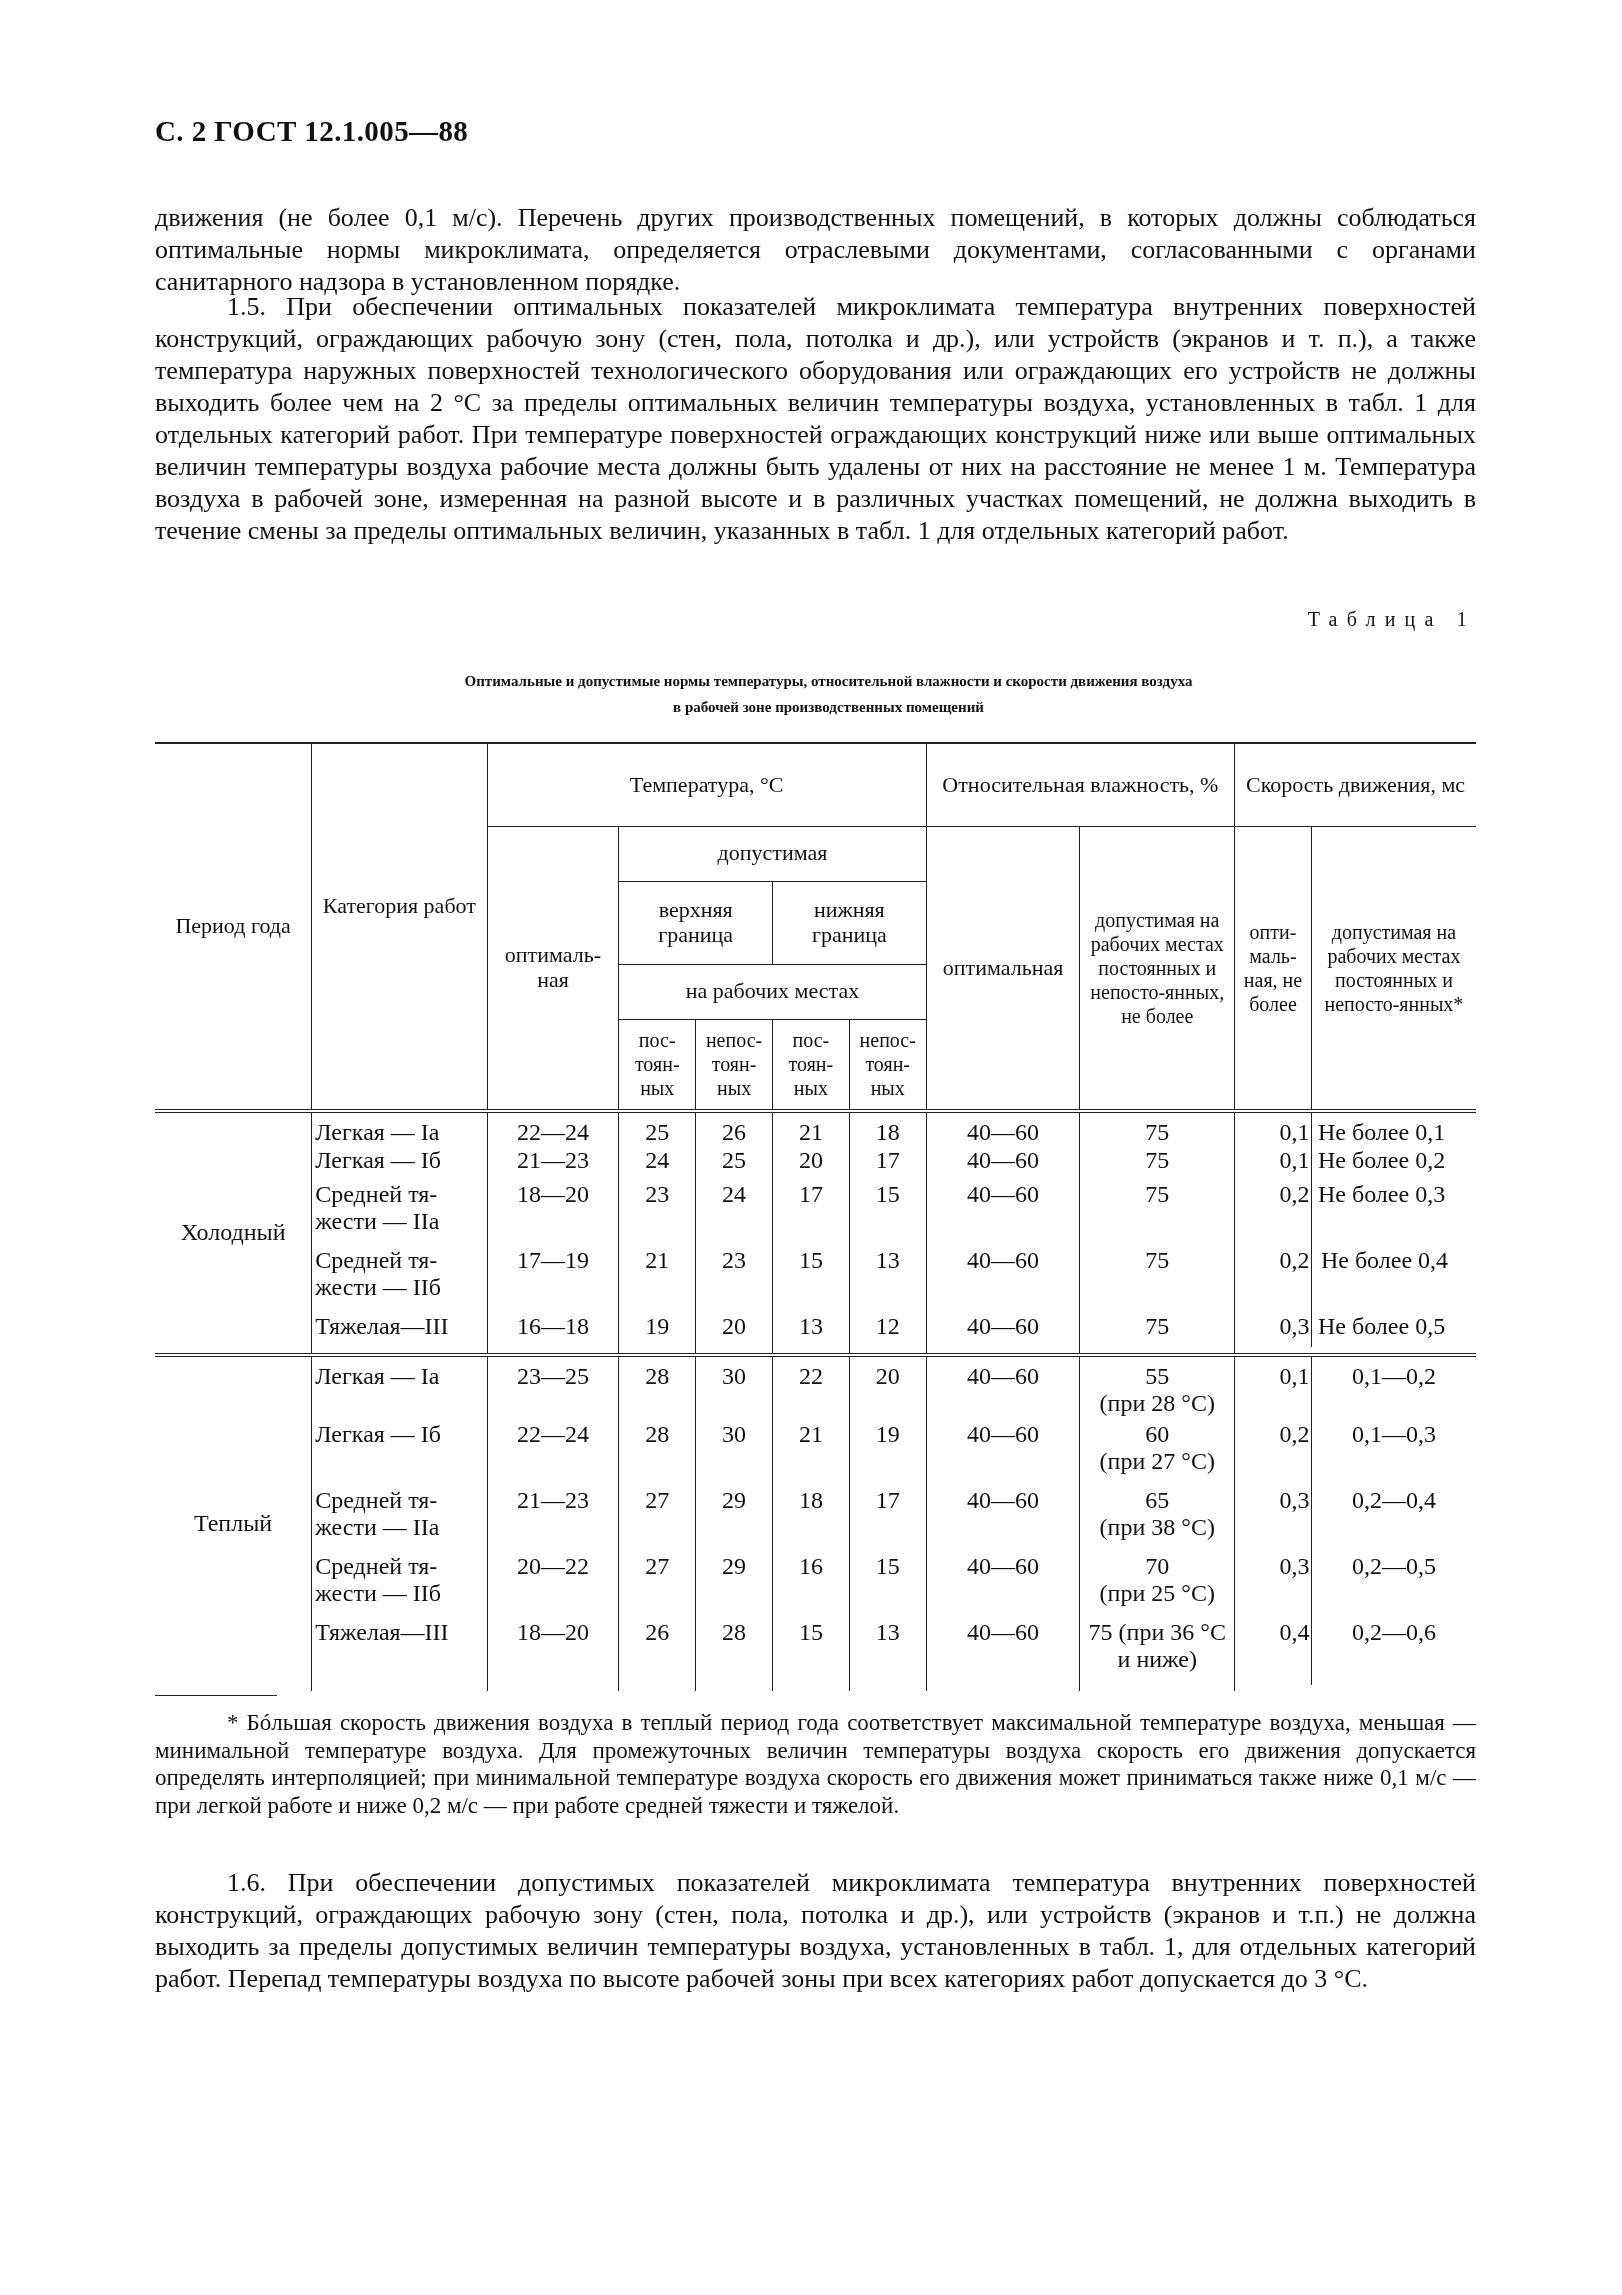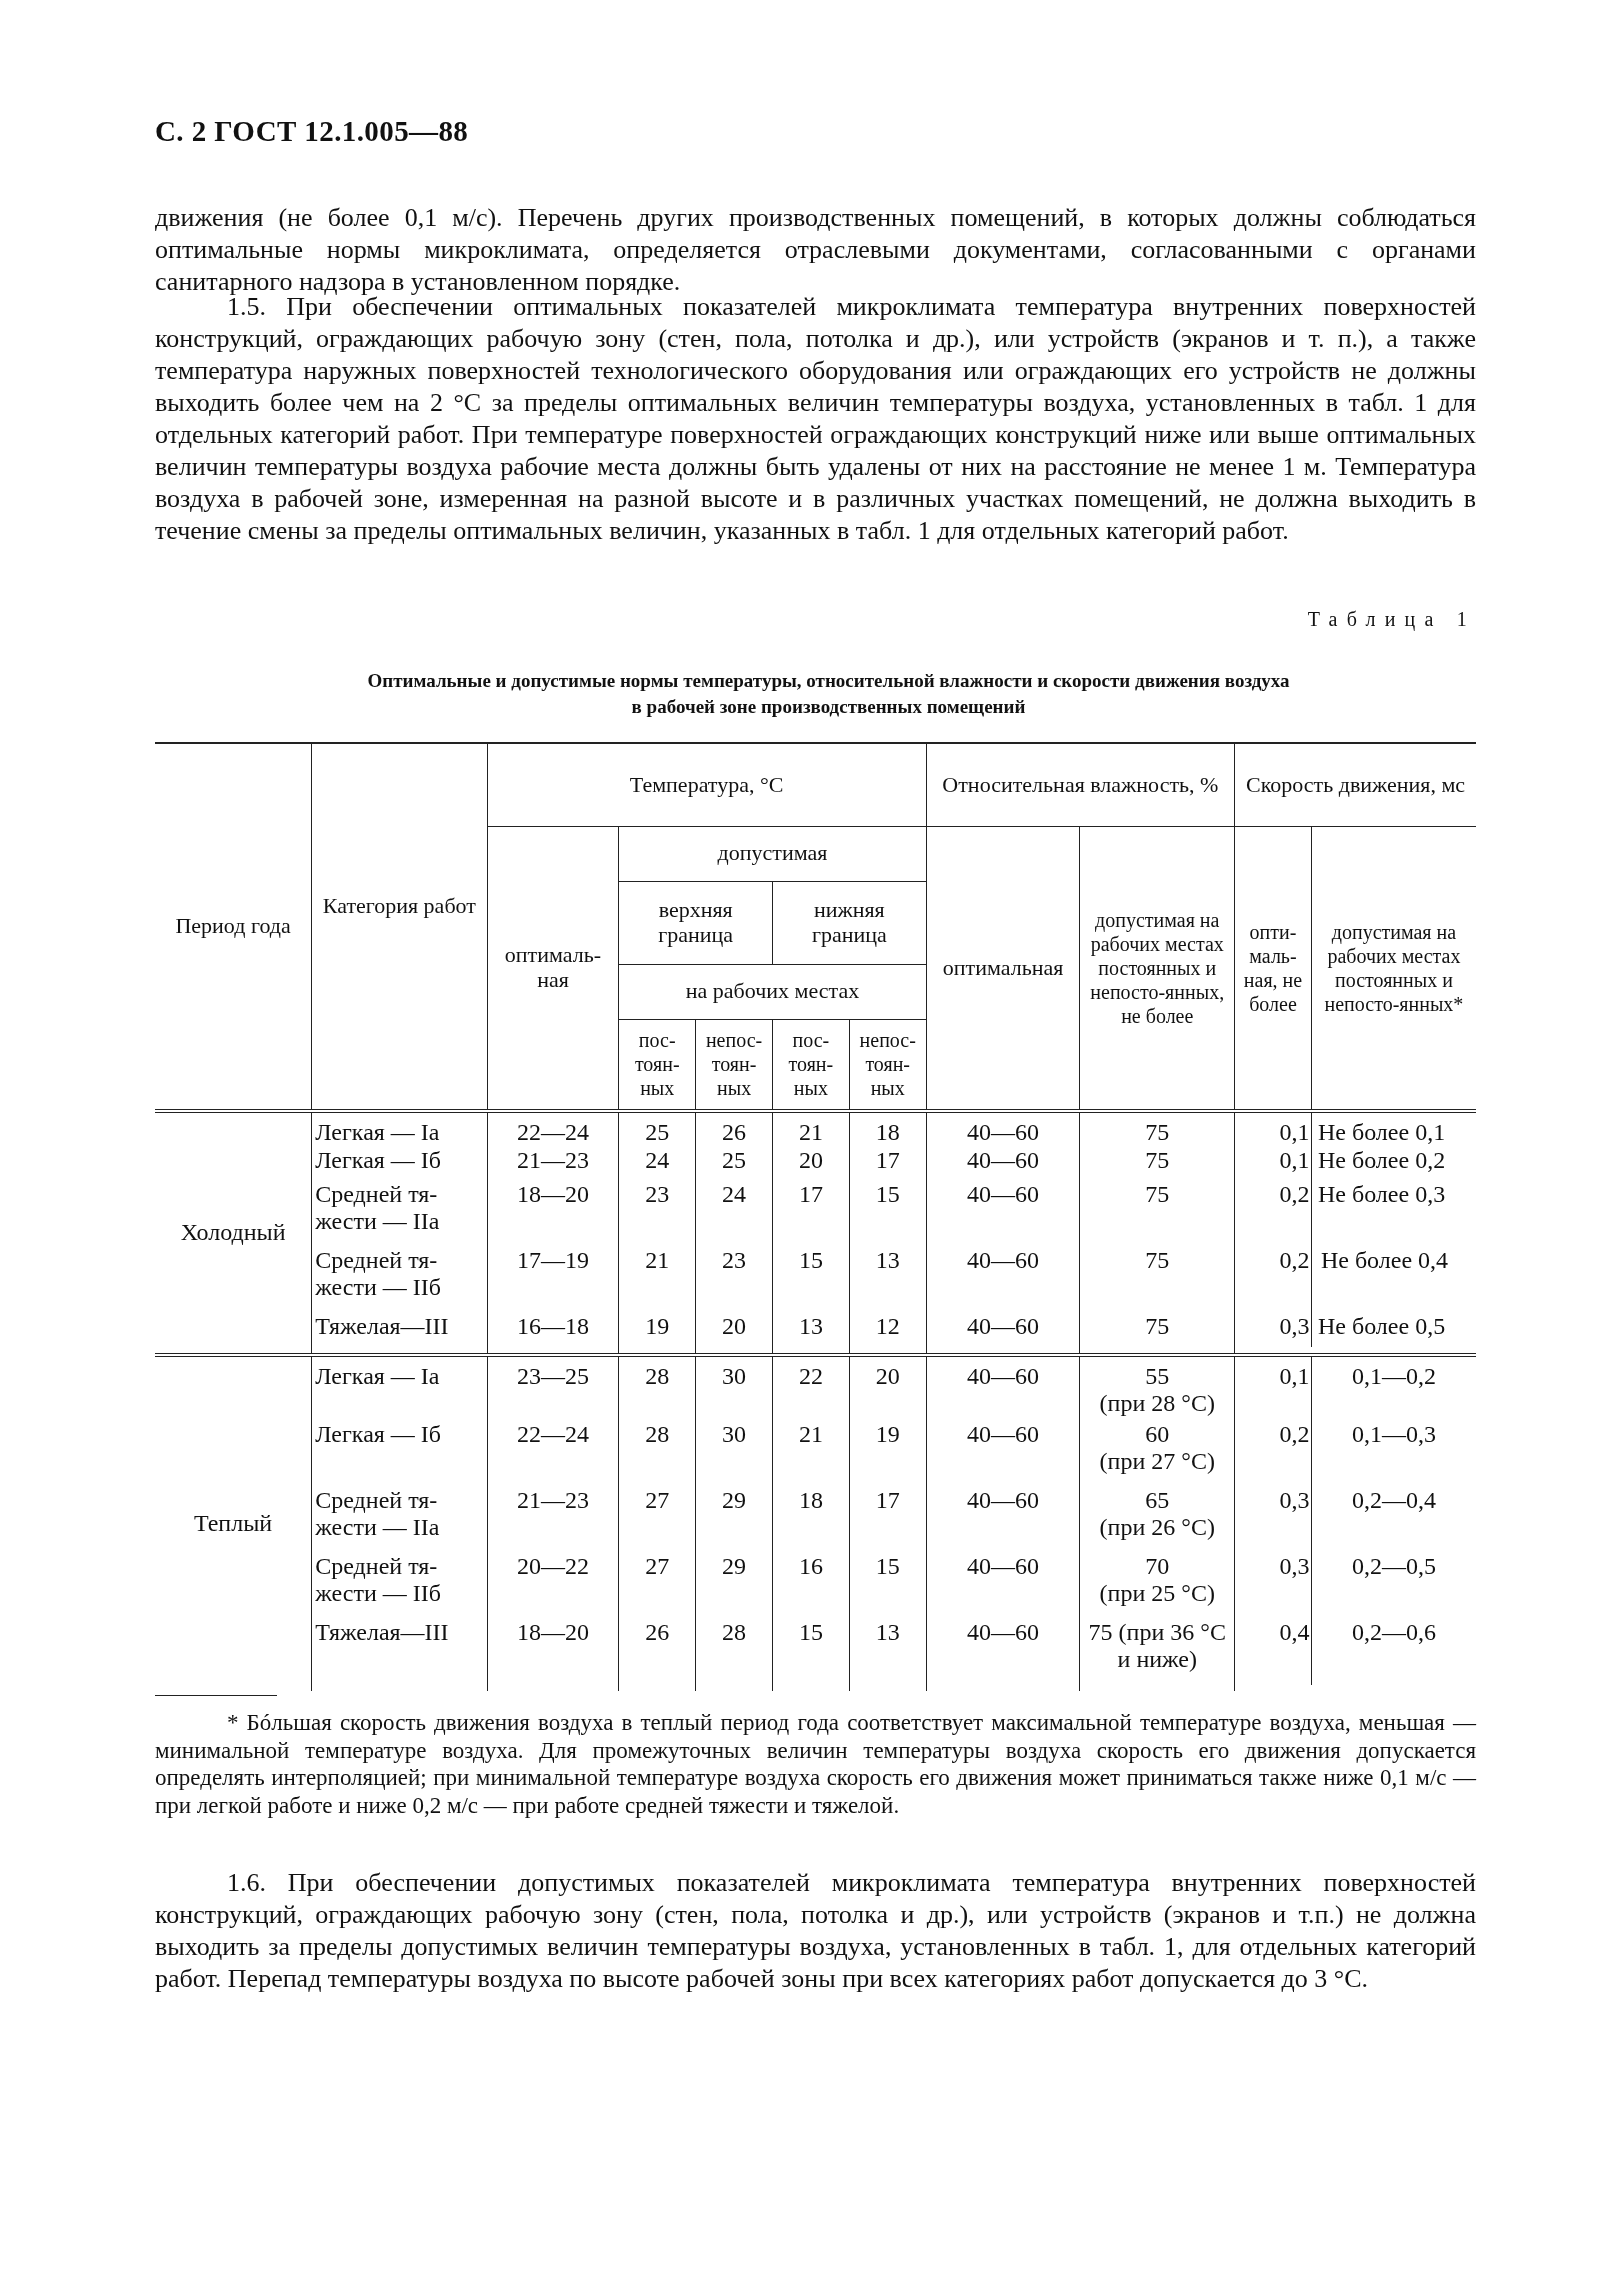--- a/index.html
+++ b/index.html
@@ -5,21 +5,21 @@
   html, body { margin: 0; padding: 0; background: #ffffff; }
   body { width: 1622px; height: 2295px; position: relative; overflow: hidden;
          font-family: "Liberation Serif", "DejaVu Serif", serif; color: #111; }
   .page { position: absolute; left: 155px; top: 0; width: 1321px; }
   .page-header { position: absolute; top: 115px; left: 0; font-weight: bold; font-size: 29px; letter-spacing: 0.4px; }
   .para { position: absolute; left: 0; width: 1321px; font-size: 26px; line-height: 32px; text-align: justify; margin: 0; }
   .para.indent { text-indent: 72px; }
   #p1 { top: 193px; margin-top: 9px; }
   #p15 { top: 291px; font-family: Liberation Serif, serif; }
   .table-label { position: absolute; top: 608px; right: 0; font-size: 20px; letter-spacing: 9.2px; }
-  .table-title { position: absolute; top: 668px; left: 23px; width: 1301px; text-align: center; font-weight: bold; font-size: 19px; line-height: 26px; }
+  .table-title { position: absolute; top: 668px; left: 23px; width: 1301px; text-align: center; font-weight: bold; font-size: 15px; line-height: 26px; }
   table.norms { position: absolute; top: 742px; left: 0; width: 1321px; border-collapse: collapse; font-size: 22px; line-height: 24.5px; }
   table.norms th { font-weight: normal; border: 1.5px solid #222; text-align: center; vertical-align: middle; padding: 3.1px 1.5px; }
   table.norms thead tr:first-child th { border-top: 2.3px solid #222; }
   table.norms th.small { font-size: 20px; line-height: 24px; }
   table.norms td { border-left: 1.5px solid #222; border-right: 1.5px solid #222; text-align: center; vertical-align: top; padding: 0 1.5px; font-size: 24px; line-height: 27.5px; }
   table.norms tbody tr.first td { padding-top: 6.1px; }
   table.norms tbody.cold { border-top: 4.6px double #222; border-bottom: 4.6px double #222; }
   table.norms td.period { vertical-align: middle; }
   table.norms td.cat { text-align: left; padding-left: 3.1px; }
   table.norms td.cat span { display: block; text-align: justify; text-align-last: left; }
@@ -218,21 +218,21 @@
             <span>жести — IIа</span>
           </td>
           <td>21—23</td>
           <td>27</td>
           <td>29</td>
           <td>18</td>
           <td>17</td>
           <td>40—60</td>
           <td>
             <div>65</div>
-            <div>(при 26 °С)</div>
+            <div>(при 38 °С)</div>
           </td>
           <td style="text-align: right;">0,3</td>
           <td>0,2—0,4</td>
         </tr>
         <tr style="height: 66px;">
           <td class="cat">
             <span>Средней тя-</span>
             <span>жести — IIб</span>
           </td>
           <td>20—22</td>

